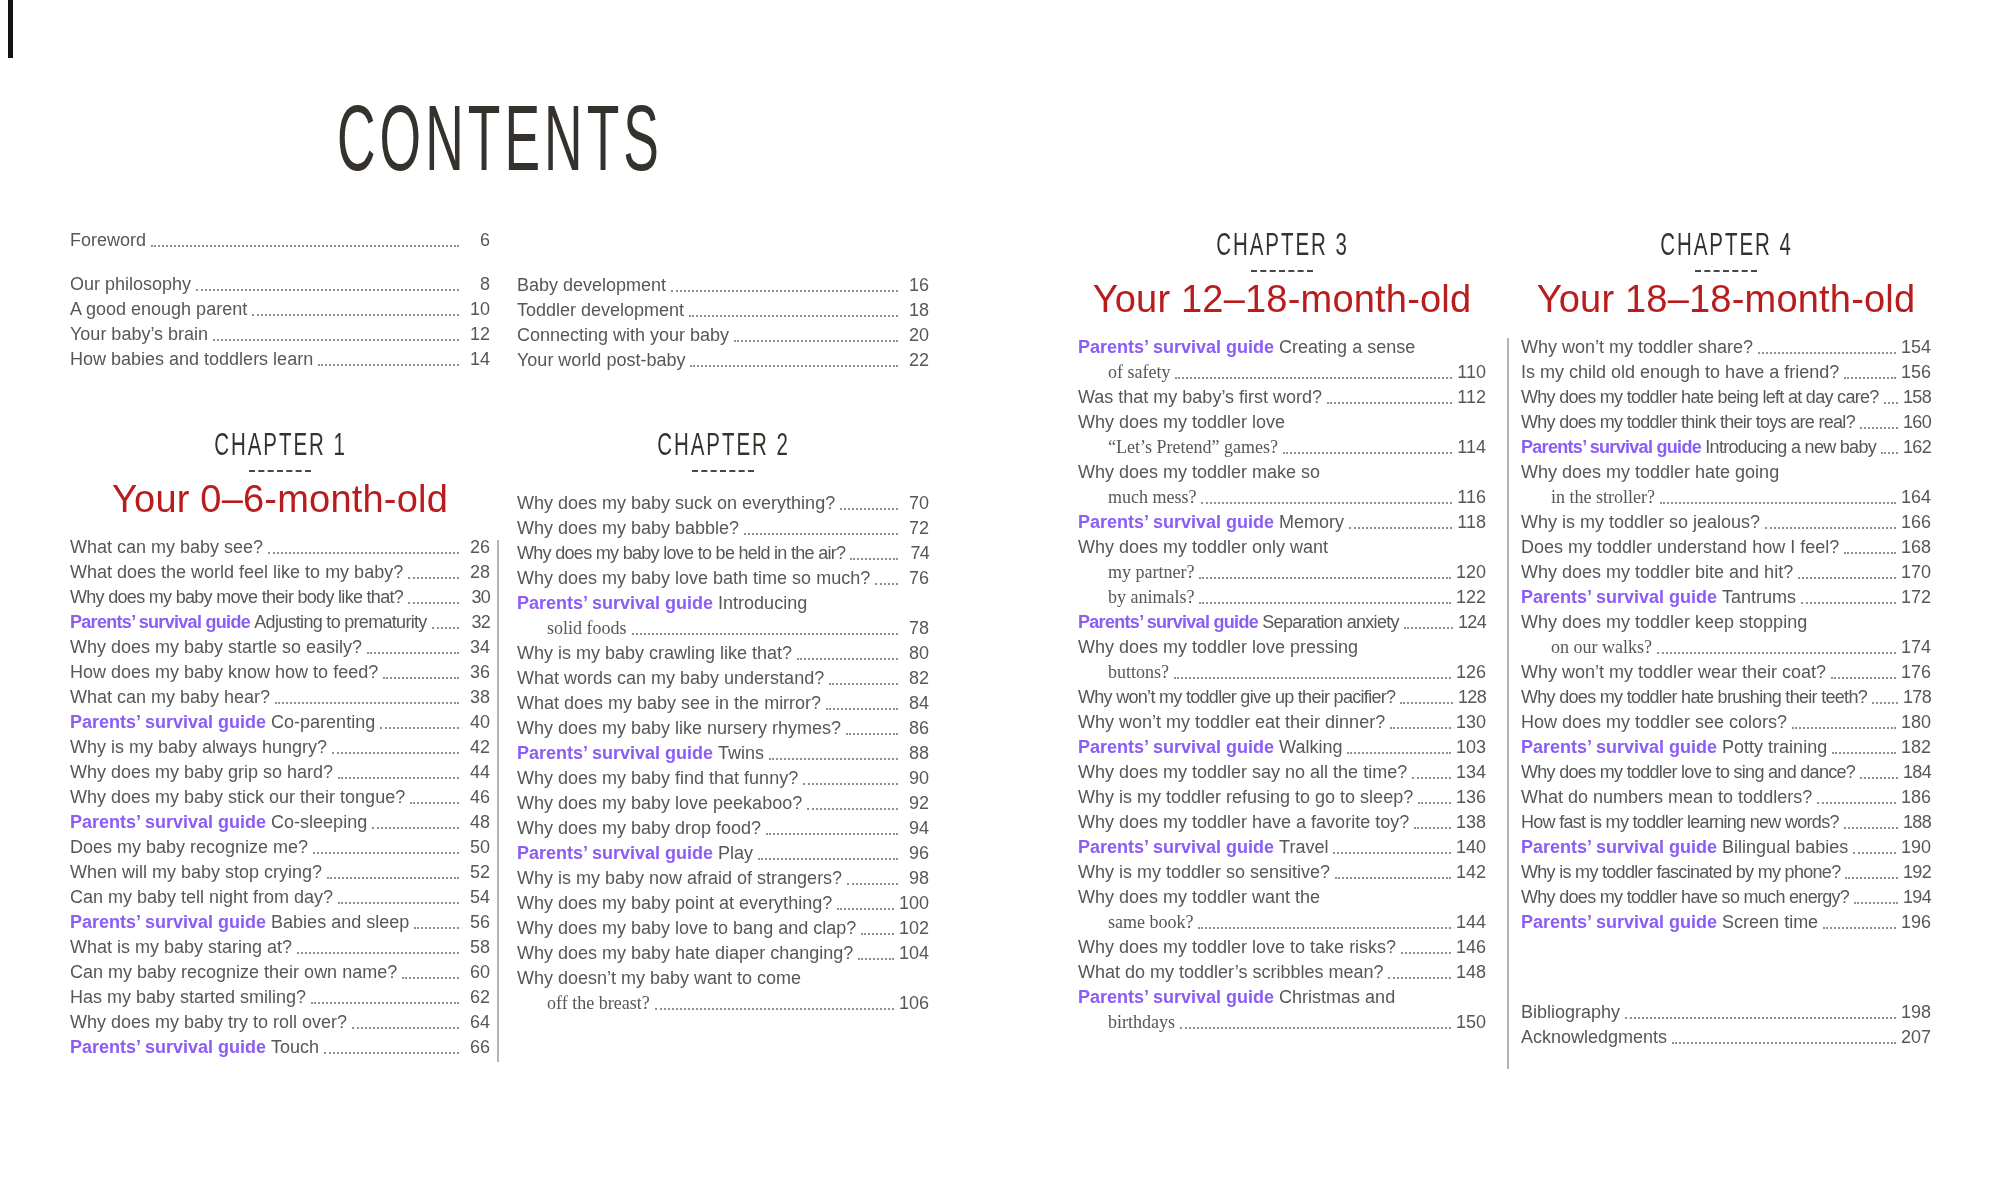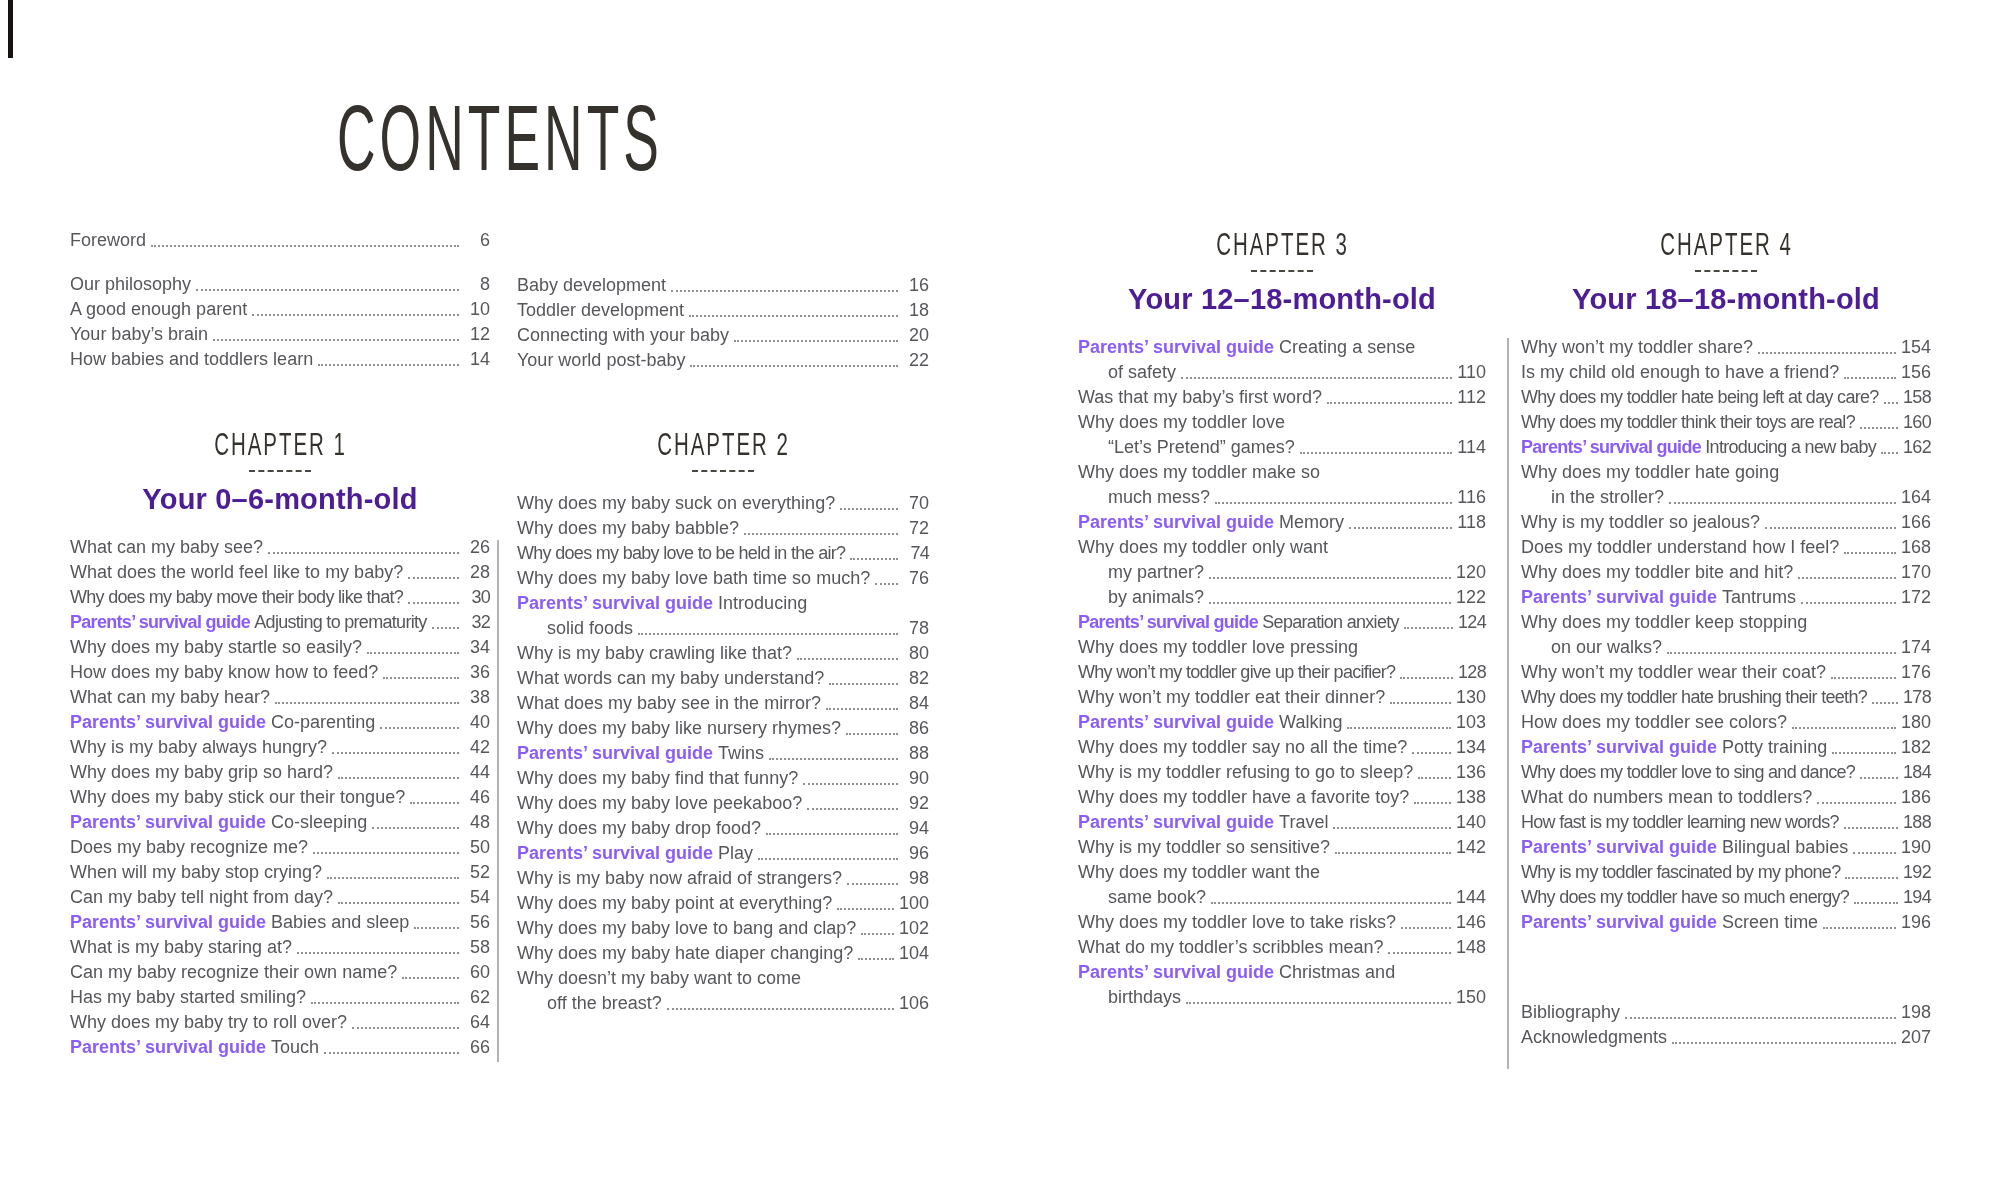--- a/index.html
+++ b/index.html
@@ -15,29 +15,29 @@
     display:inline-block;font-size:92px;line-height:100px;font-weight:400;
     letter-spacing:7px;color:#35312d;transform:scaleX(0.58);transform-origin:center;
     white-space:nowrap;
   }
   .chap-head{text-align:center;color:#35312d;}
   .kicker{
     display:inline-block;font-size:31px;line-height:40px;font-weight:400;
     letter-spacing:3px;transform:scaleX(0.66);transform-origin:center;white-space:nowrap;
   }
   .dash-rule{width:62px;border-top:2px dashed #4a4641;margin:5px auto 10px auto;height:0;}
-  .chap-title{font-size:29px;line-height:34px;font-weight:700;color:#4c1d95;letter-spacing:0.2px;}
+  .chap-title{font-size:38px;line-height:34px;font-weight:400;color:#b91c1c;letter-spacing:0.2px;}
   .entries{margin-top:19px;}
   
   .entry{display:flex;align-items:baseline;font-size:18px;line-height:25px;min-width:0;}
   .entry.gap{margin-top:19px;}
   .entry.tight{letter-spacing:-0.7px;}
   .entry .txt{white-space:nowrap;}
   .entry .txt b{font-weight:700;color:#8b5cf6;}
-  .entry .txt.indent{padding-left:30px;}
+  .entry .txt.indent{padding-left:30px;font-family:Liberation Serif, serif;}
   .entry .dots{
     flex:1;min-width:6px;margin:0 5px;align-self:flex-end;margin-bottom:6px;
     border-bottom:2px dotted #8f9093;
   }
   .entry .pg{min-width:26px;text-align:right;white-space:nowrap;}
   .vdiv{width:2px;background:#b3b3b3;}
   .scan-mark{left:8px;top:0;width:5px;height:58px;background:#15120f;}
 </style>
 </head>
 <body>
@@ -379,20 +379,25 @@
         <span class="pg">122</span>
       </div>
       <div class="entry tight">
         <span class="txt"><b>Parents’ survival guide </b>Separation anxiety</span>
         <span class="dots"></span>
         <span class="pg">124</span>
       </div>
       <div class="entry">
         <span class="txt">Why does my toddler love pressing</span>
       </div>
+      <div class="entry">
+        <span class="txt indent">buttons?</span>
+        <span class="dots"></span>
+        <span class="pg">126</span>
+      </div>
       <div class="entry tight">
         <span class="txt">Why won’t my toddler give up their pacifier?</span>
         <span class="dots"></span>
         <span class="pg">128</span>
       </div>
       <div class="entry">
         <span class="txt">Why won’t my toddler eat their dinner?</span>
         <span class="dots"></span>
         <span class="pg">130</span>
       </div>

